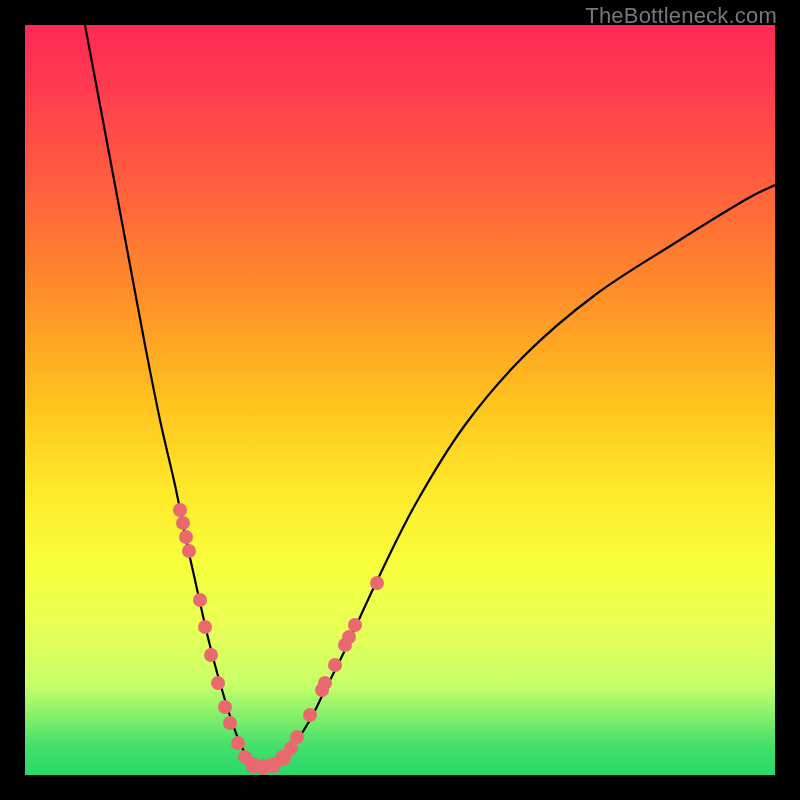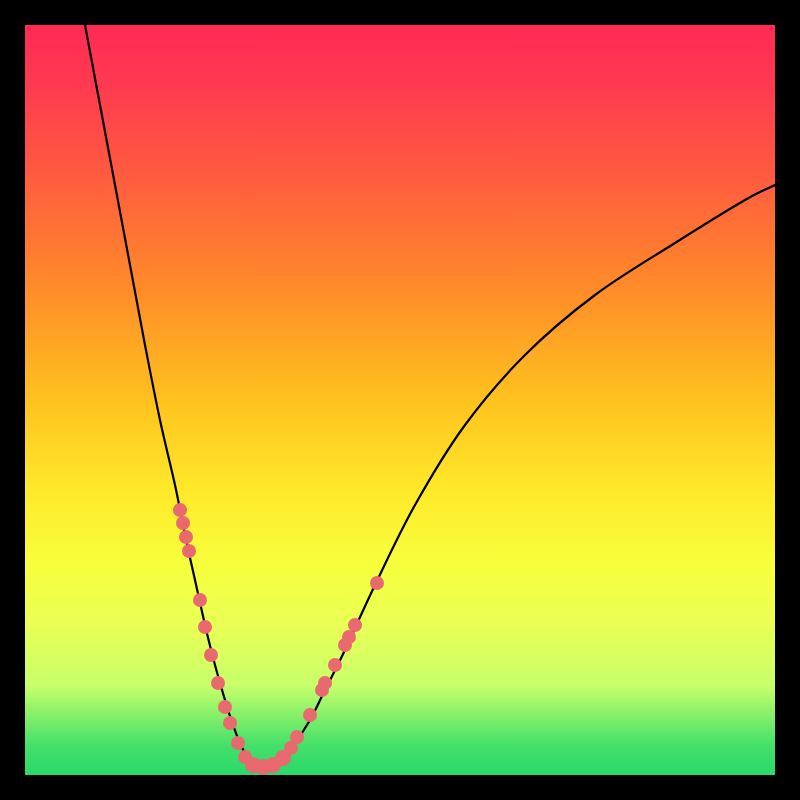--- a/index.html
+++ b/index.html
@@ -63,20 +63,21 @@
   }
   .markers circle {
     fill: #e86a6e;
     stroke: none;
   }
 </style>
 </head>
 <body>
 
 <div class="frame">
+  <div class="watermark">TheBottleneck.com</div>
   <div class="plot-area"></div>
 
   <svg class="curve" viewBox="0 0 750 750">
     <path d="M 60 0 C 62.5 13.3, 70.0 53.3, 75 80 C 80.0 106.7, 85.0 133.3, 90 160 C 95.0 186.7, 100.0 213.3, 105 240 C 110.0 266.7, 115.0 294.2, 120 320 C 125.0 345.8, 130.0 371.7, 135 395 C 140.0 418.3, 145.8 440.8, 150 460 C 154.2 479.2, 156.7 494.2, 160 510 C 163.3 525.8, 166.7 540.0, 170 555 C 173.3 570.0, 176.7 585.8, 180 600 C 183.3 614.2, 186.7 627.5, 190 640 C 193.3 652.5, 197.0 665.0, 200 675 C 203.0 685.0, 205.5 692.8, 208 700 C 210.5 707.2, 212.7 712.7, 215 718 C 217.3 723.3, 219.5 728.3, 222 732 C 224.5 735.7, 227.0 738.3, 230 740 C 233.0 741.7, 235.8 742.8, 240 742 C 244.2 741.2, 250.0 739.0, 255 735 C 260.0 731.0, 265.0 724.7, 270 718 C 275.0 711.3, 280.0 703.8, 285 695 C 290.0 686.2, 294.2 676.7, 300 665 C 305.8 653.3, 311.7 642.5, 320 625 C 328.3 607.5, 338.3 584.2, 350 560 C 361.7 535.8, 375.0 506.7, 390 480 C 405.0 453.3, 421.7 425.0, 440 400 C 458.3 375.0, 478.3 351.7, 500 330 C 521.7 308.3, 545.0 288.7, 570 270 C 595.0 251.3, 625.0 233.8, 650 218 C 675.0 202.2, 703.3 184.7, 720 175 C 736.7 165.3, 745.0 162.5, 750 160" stroke="#000000"></path>
     <g class="markers">
         <circle cx="155" cy="485" r="7" fill="#e86a6e"></circle>
         <circle cx="158" cy="498" r="7" fill="#e86a6e"></circle>
         <circle cx="161" cy="512" r="7" fill="#e86a6e"></circle>
         <circle cx="164" cy="526" r="7" fill="#e86a6e"></circle>
         <circle cx="175" cy="575" r="7" fill="#e86a6e"></circle>

